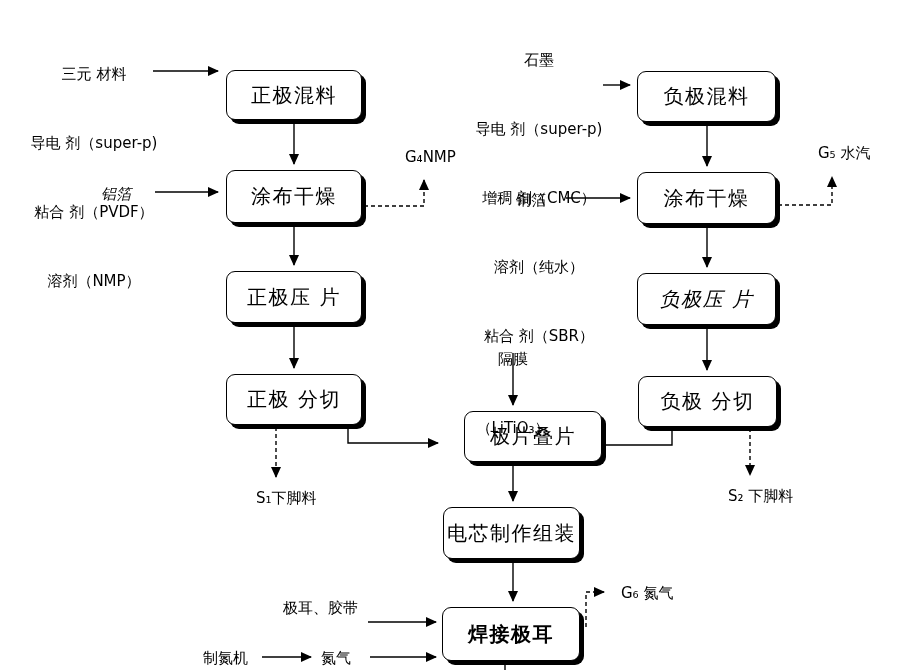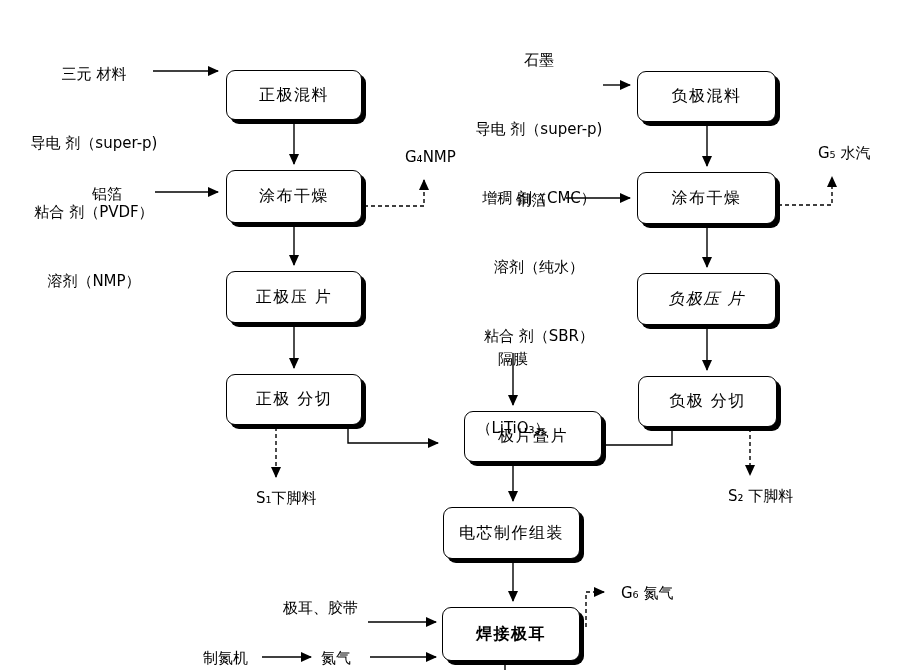--- a/index.html
+++ b/index.html
@@ -4,21 +4,21 @@
 <style>
   html,body{margin:0;padding:0;background:#ffffff;}
   #canvas{
     position:relative;width:909px;height:670px;background:#ffffff;overflow:hidden;
     font-family:"DejaVu Sans","Liberation Sans",sans-serif;color:#000;
   }
   #connectors{position:absolute;left:0;top:0;width:909px;height:670px;}
   .node{
     position:absolute;display:flex;align-items:center;justify-content:center;
     background:#ffffff;border:1.6px solid #000;border-radius:9px;
-    box-shadow:4px 4px 0 #000;font-size:16px;letter-spacing:1.5px;
+    box-shadow:4px 4px 0 #000;font-size:20px;letter-spacing:1.5px;
     white-space:pre;z-index:2;
   }
   .lbl{position:absolute;font-size:15px;line-height:23px;white-space:pre;z-index:2;}
   .center{text-align:center;}
 </style>
 </head>
 <body>
 
 <div id="canvas">
 
@@ -89,21 +89,21 @@
   </div>
 
   <div class="lbl center" style="left:458px;top:3px;width:162px;">
     <div>石墨</div>
     <div>导电 剂（super-p)</div>
     <div>增稠 剂（CMC）</div>
     <div>溶剂（纯水）</div>
     <div>粘合 剂（SBR）</div>
   </div>
 
-  <div class="lbl" style="left:92px;top:183px;">铝箔</div>
+  <div class="lbl" style="left:101px;top:183px;font-style:italic;">铝箔</div>
   <div class="lbl" style="left:516px;top:189px;">铜箔</div>
 
   <div class="lbl center" style="left:453px;top:302px;width:120px;">
     <div>隔膜</div>
     <div>（LiTiO₃）</div>
   </div>
 
   <div class="lbl" style="left:405px;top:146px;">G₄NMP</div>
   <div class="lbl" style="left:818px;top:142px;text-align:right;">G₅ 水汽</div>
   <div class="lbl" style="left:621px;top:582px;">G₆ 氮气</div>

